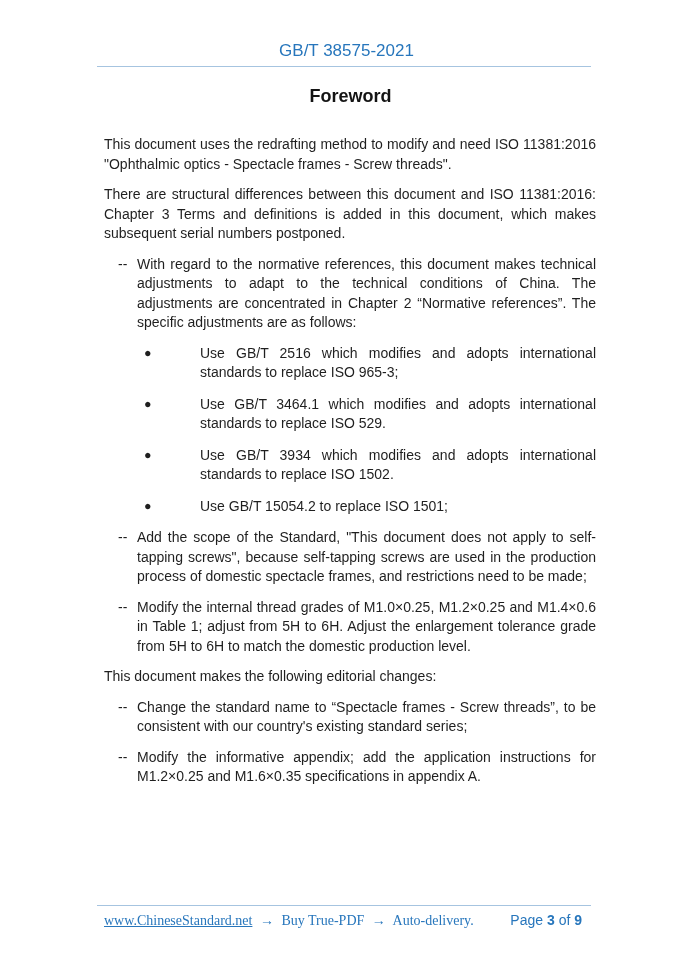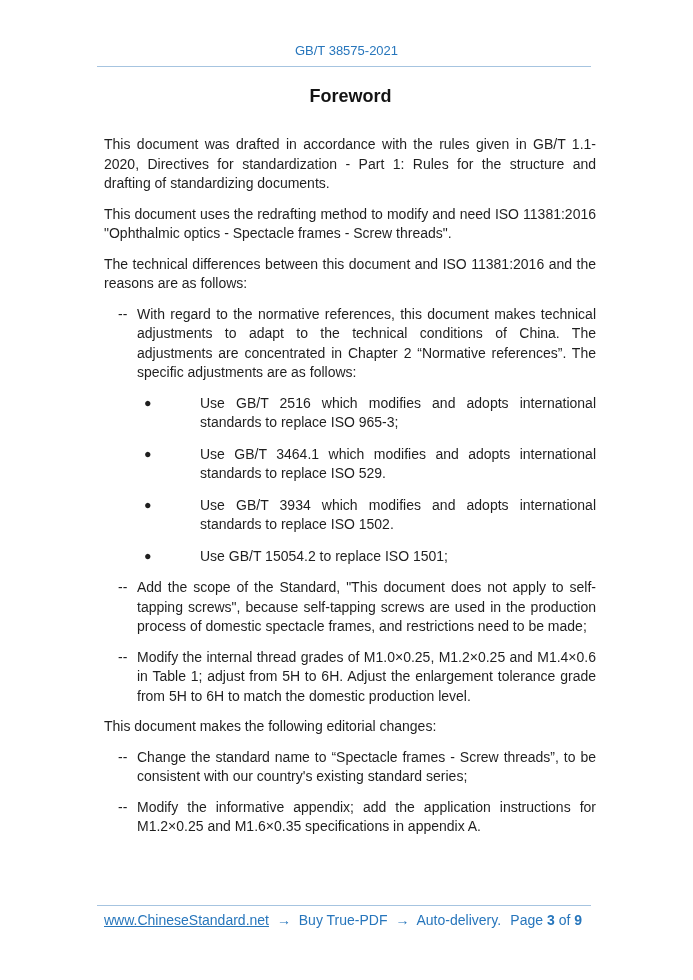--- a/index.html
+++ b/index.html
@@ -9,21 +9,21 @@
   }
   html,body{margin:0;padding:0;background:#ffffff;}
   .page{
     position:relative;
     width:693px;height:980px;
     background:#ffffff;
     font-family:"Liberation Sans",sans-serif;
     overflow:hidden;
   }
   .header{position:absolute;top:41px;left:0;width:100%;text-align:center;}
-  .header-text{color:var(--blue);font-size:13px;}
+  .header-text{color:var(--blue);font-size:17px;}
   .hrule{position:absolute;left:97px;width:494px;height:1px;background:var(--line-blue);}
   .header-rule{top:66px;}
   .title{
     position:absolute;top:86px;left:4px;width:100%;
     text-align:center;font-size:18px;font-weight:bold;color:#141414;margin:0;
   }
   .body{
     position:absolute;top:135px;left:104px;width:492px;
     font-size:14px;line-height:19.5px;color:var(--ink);
     text-align:justify;
@@ -34,44 +34,43 @@
   .dash-text{flex:1;text-align:justify;}
   .bullet-item{display:flex;margin:0 0 12px 40px;}
   .bullet-marker{flex:0 0 21px;font-size:12.5px;}
   .bullet-text{flex:1;text-align:justify;margin-left:35px;}
   .footer-rule{top:905px;}
   .footer{
     position:absolute;top:912px;left:104px;width:478px;
     display:flex;justify-content:space-between;align-items:baseline;
     color:var(--blue);font-size:14px;
   }
-  .footer-left{white-space:nowrap;}
+  .footer-left{white-space:nowrap;font-family:Liberation Serif, serif;}
   .footer-link{color:inherit;text-decoration:underline;cursor:pointer;}
   .arrow{margin:0 4px;}
   .footer-right{white-space:nowrap;}
   .footer-right span{}
   .bold{font-weight:bold;}
 </style>
 </head>
 <body>
 
 <div class="page">
 
   <div class="header">
     <span class="header-text">GB/T 38575-2021</span>
   </div>
   <div class="hrule header-rule"></div>
 
   <h1 class="title">Foreword</h1>
 
   <div class="body">
 
-    <p class="para">This document was drafted in accordance with the rules given in GB/T 1.1-2020, Directives for standardization - Part 1: Rules for the structure and drafting of standardizing documents.</p>
     <p class="para">This document uses the redrafting method to modify and need ISO 11381:2016 "Ophthalmic optics - Spectacle frames - Screw threads".</p>
-    <p class="para">The technical differences between this document and ISO 11381:2016 and the reasons are as follows:</p>
+    <p class="para">There are structural differences between this document and ISO 11381:2016: Chapter 3 Terms and definitions is added in this document, which makes subsequent serial numbers postponed.</p>
 
     <div class="dash-item">
       <span class="dash-marker">--</span>
       <span class="dash-text">With regard to the normative references, this document makes technical adjustments to adapt to the technical conditions of China. The adjustments are concentrated in Chapter 2 “Normative references”. The specific adjustments are as follows:</span>
     </div>
 
     <div class="bullet-item">
       <span class="bullet-marker">●</span>
       <span class="bullet-text">Use GB/T 2516 which modifies and adopts international standards to replace ISO 965-3;</span>
     </div>

